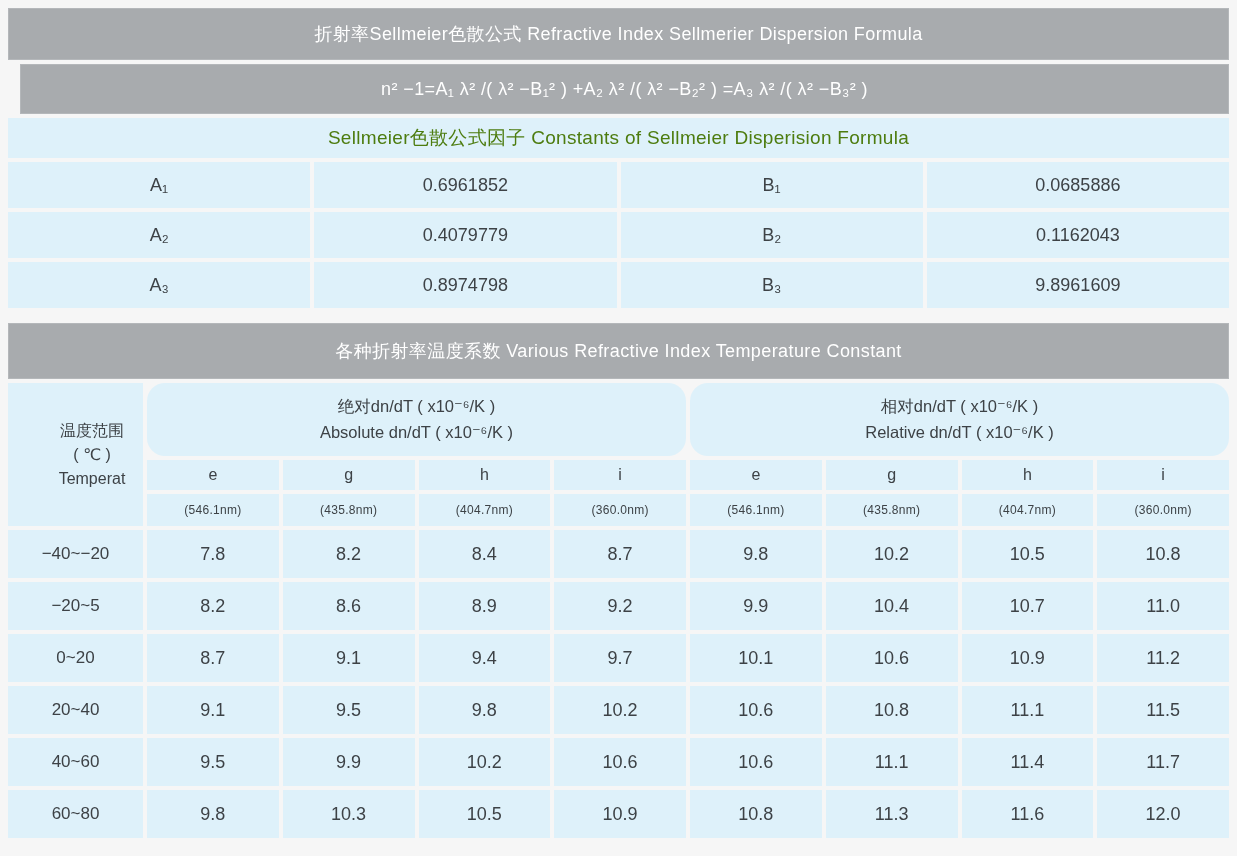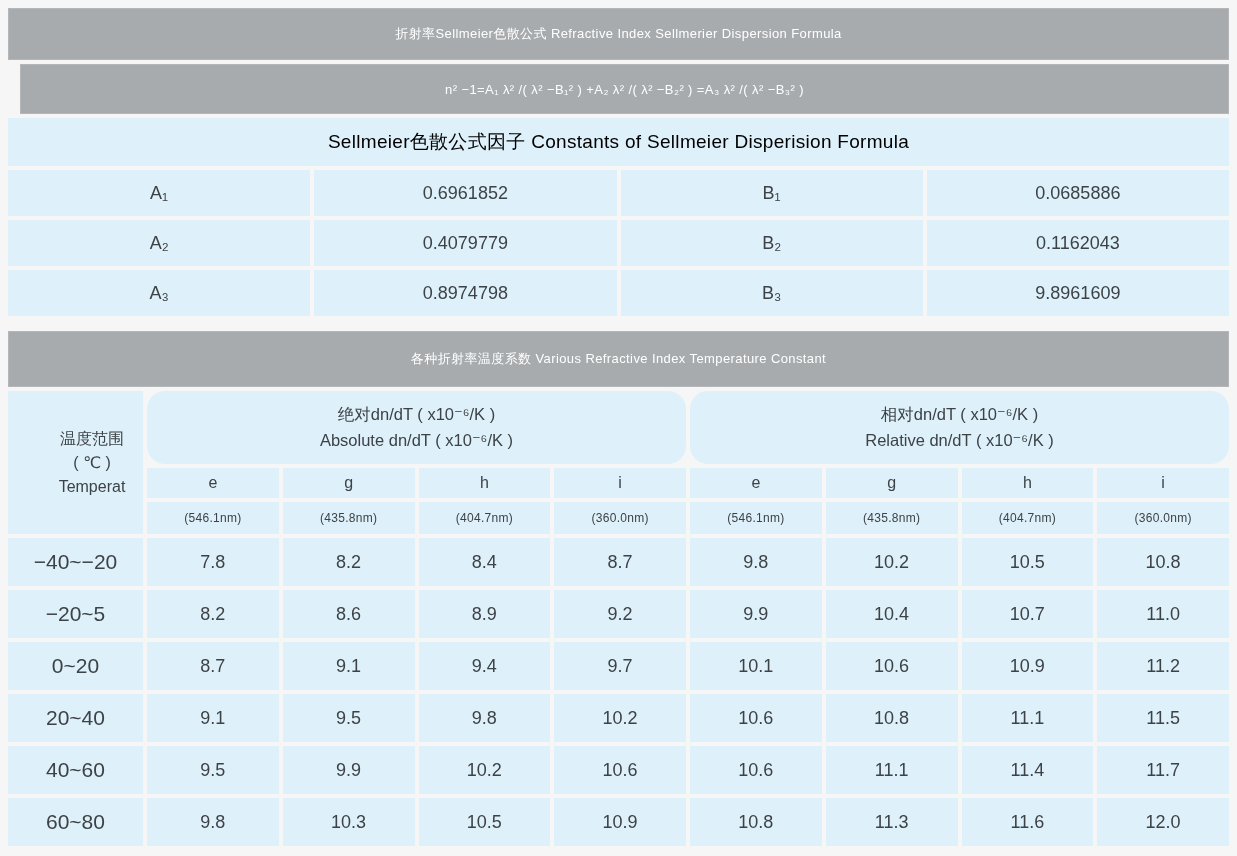--- a/index.html
+++ b/index.html
@@ -20,30 +20,30 @@
   .bar {
     flex: none;
     display: flex;
     align-items: center;
     justify-content: center;
     text-align: center;
   }
   .bar.gray {
     background: #a8abae;
     color: #ffffff;
-    font-size: 13px;
+    font-size: 18px;
     letter-spacing: 0.4px;
     box-shadow: inset 0 0 0 1px #b4b7ba;
   }
   .title-bar { height: 52px; }
   .formula-bar { height: 50px; font-size: 17px; letter-spacing: 1px; margin-left: 12px; }
   .section-blue {
-    height: 48px;
+    height: 40px;
     background: #def1fa;
-    color: #000000;
+    color: #4d7c0f;
     font-size: 19px;
     letter-spacing: 0.3px;
   }
   .constants-grid {
     flex: none;
     display: grid;
     grid-template-columns: repeat(4, 1fr);
     grid-auto-rows: 46px;
     gap: 4px;
   }
@@ -74,21 +74,21 @@
   }
   .group {
     grid-column: span 4;
     flex-direction: column;
     font-size: 16.5px;
     line-height: 1.55;
     border-radius: 18px;
   }
   .letter-cell { font-size: 16px; }
   .nm-cell { font-size: 12px; letter-spacing: 0.3px; }
-  .range-cell { font-size: 21px; }
+  .range-cell { font-size: 17px; }
   .val-cell { font-size: 18px; }
 </style>
 </head>
 <body>
 
 <div class="page">
 
   <div class="bar gray title-bar">
     <span>折射率Sellmeier色散公式  Refractive Index Sellmerier Dispersion Formula</span>
   </div>

